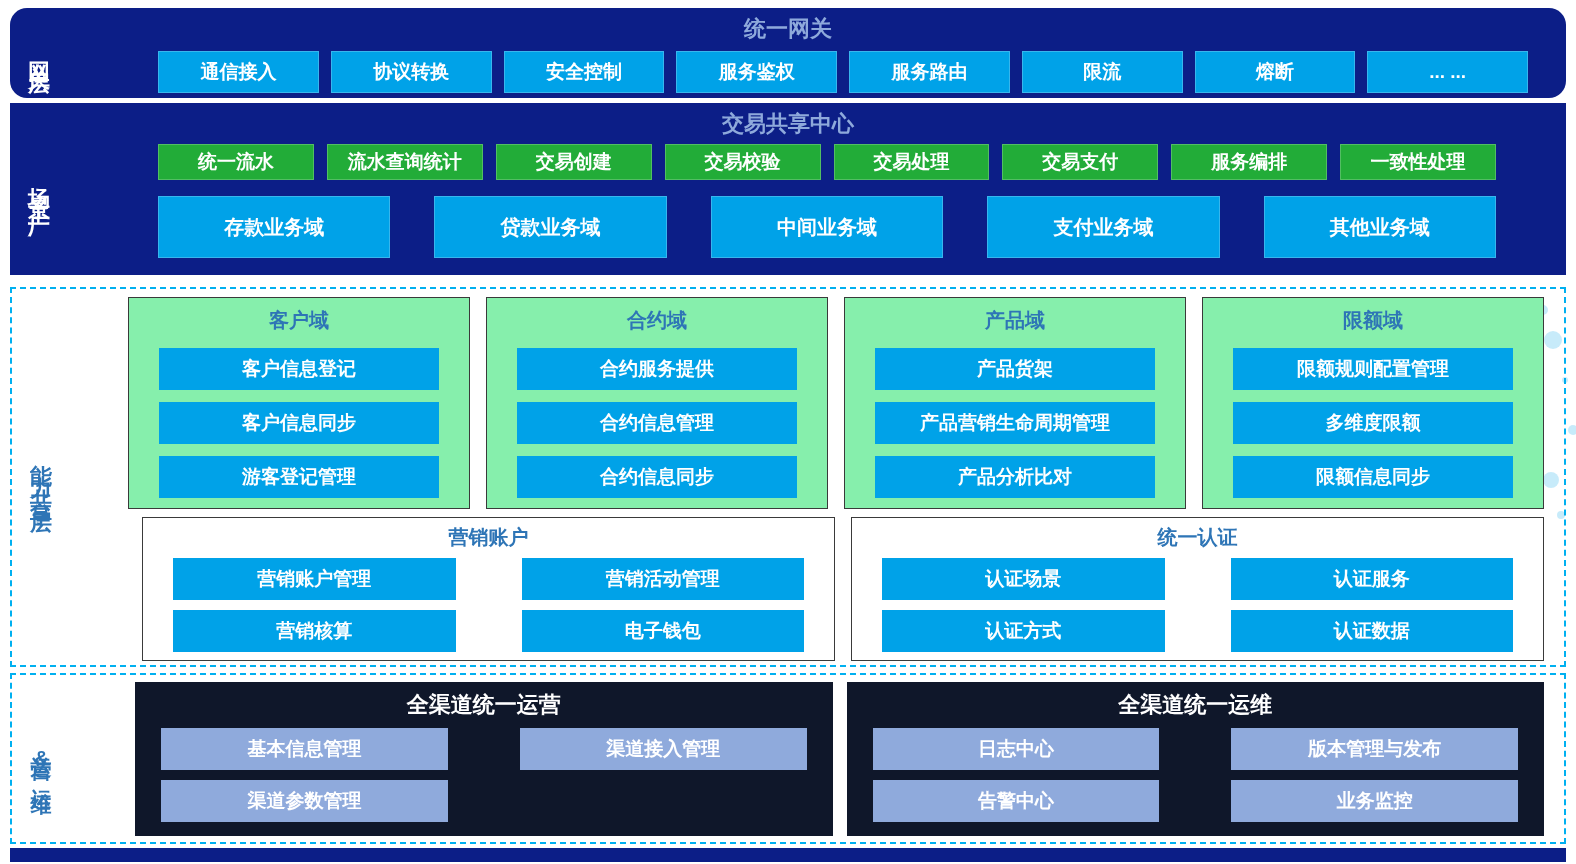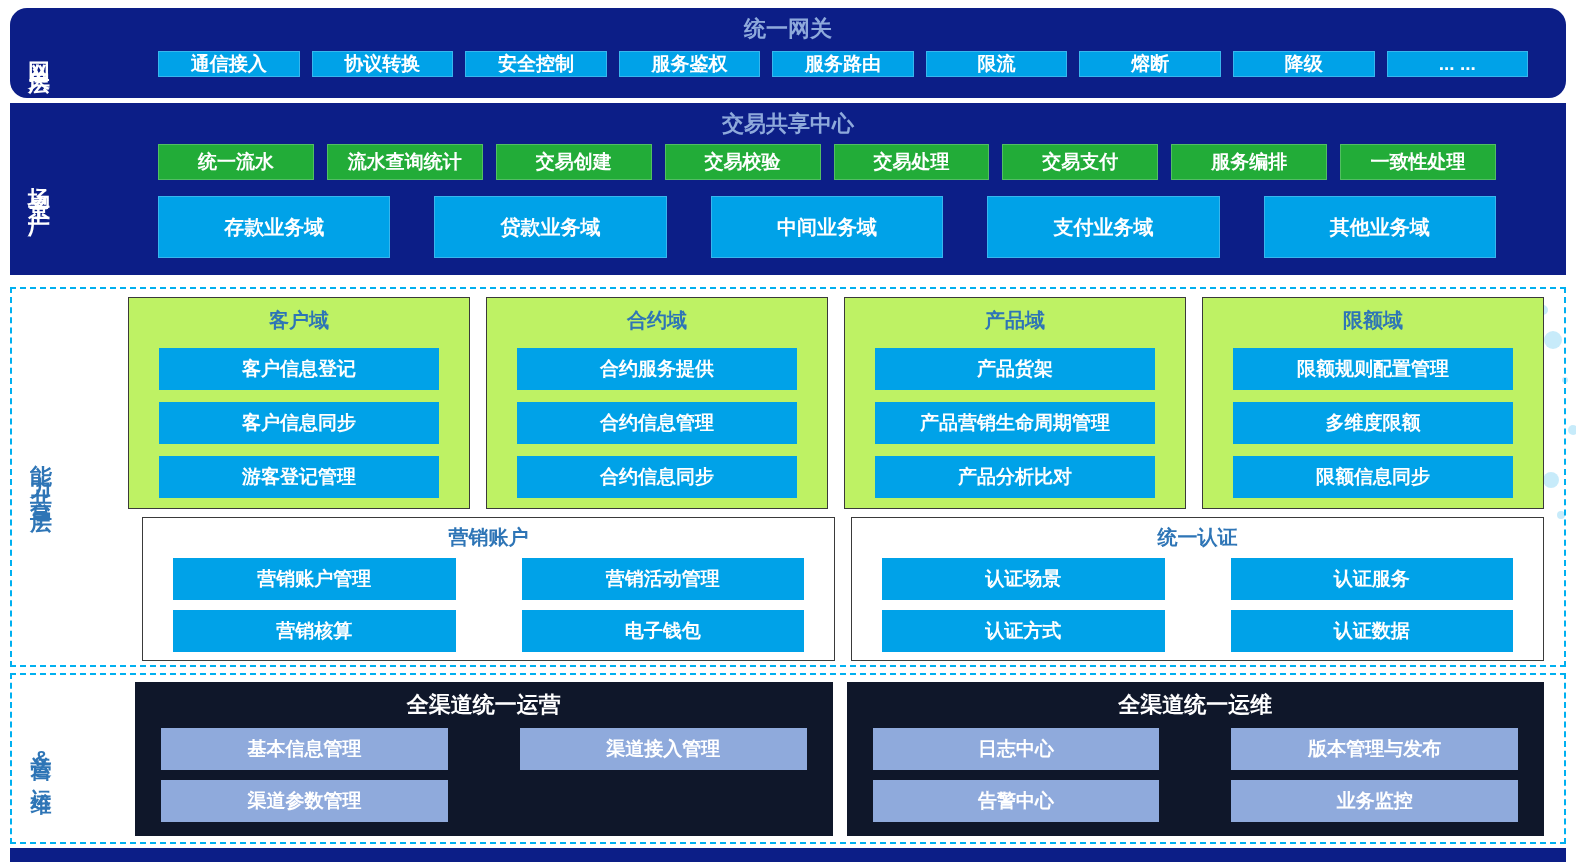--- a/index.html
+++ b/index.html
@@ -18,31 +18,31 @@
   .navy .vlabel{color:#ffffff;}
   .capability .vlabel,.ops .vlabel{color:#2e75b6;}
   .gateway .vlabel{letter-spacing:6px;}
   .scenario .vlabel{letter-spacing:10px;}
   .capability .vlabel{letter-spacing:12px;}
   .ops .vlabel{letter-spacing:3px;font-size:21px;}
 
   .layer-title{text-align:center;color:#8ea9db;font-weight:700;font-size:22px;padding-top:6px;}
 
   .hrow{display:flex;}
-  .gateway-row{margin:7px 38px 0 148px;gap:12px;height:26px;}
+  .gateway-row{margin:7px 38px 0 148px;gap:12px;height:42px;}
   .services-row{margin:5px 70px 0 148px;gap:13px;height:36px;}
   .domains-row{margin:16px 70px 0 148px;gap:44px;height:62px;}
 
   .cbox{flex:1;background:#00a2e8;color:#fff;font-weight:700;font-size:19px;display:flex;align-items:center;justify-content:center;outline:1px solid rgba(255,255,255,.22);outline-offset:-1px;}
   .gbox{flex:1;background:#22ac38;color:#fff;font-weight:700;font-size:19px;display:flex;align-items:center;justify-content:center;outline:1px solid rgba(255,255,255,.22);outline-offset:-1px;}
   .domains-row .cbox{font-size:20px;}
 
   .cap-content{position:absolute;left:116px;right:20px;top:8px;bottom:8px;}
   .cap-row1{display:flex;gap:16px;height:212px;}
-  .group{flex:1;border:1px solid #3a3a3a;background:#bef264;padding:6px 30px 0;box-sizing:border-box;}
+  .group{flex:1;border:1px solid #3a3a3a;background:#86efac;padding:6px 30px 0;box-sizing:border-box;}
   .group-title{text-align:center;color:#2e75b6;font-weight:700;font-size:20px;height:32px;line-height:32px;}
   .item{height:42px;background:#00a2e8;color:#fff;font-weight:700;font-size:19px;display:flex;align-items:center;justify-content:center;}
   .group .item{margin-top:12px;}
   .cap-row2{display:flex;gap:16px;height:144px;margin-top:8px;margin-left:14px;}
   .wgroup{flex:1;border:1px solid #3a3a3a;background:#fff;padding:4px 30px 0;box-sizing:border-box;}
   .wgroup .group-title{height:30px;line-height:30px;}
   .wgrid{display:grid;grid-template-columns:1fr 1fr;column-gap:66px;row-gap:10px;margin-top:6px;}
 
   .ops-content{position:absolute;left:123px;right:20px;top:7px;bottom:6px;display:flex;gap:14px;}
   .panel{flex:1;background:#0f172a;padding:8px 26px 0;box-sizing:border-box;}
@@ -68,21 +68,20 @@
     </div>
     <div class="layer-title">统一网关</div>
     <div class="hrow gateway-row">
       <div class="cbox">通信接入</div>
       <div class="cbox">协议转换</div>
       <div class="cbox">安全控制</div>
       <div class="cbox">服务鉴权</div>
       <div class="cbox">服务路由</div>
       <div class="cbox">限流</div>
       <div class="cbox">熔断</div>
-      <div class="cbox">降级</div>
       <div class="cbox">... ...</div>
     </div>
   </section>
 
   <section class="layer navy scenario">
     <div class="vlabel-wrap">
       <span class="vlabel">场景工厂</span>
     </div>
     <div class="layer-title">交易共享中心</div>
     <div class="hrow services-row">

